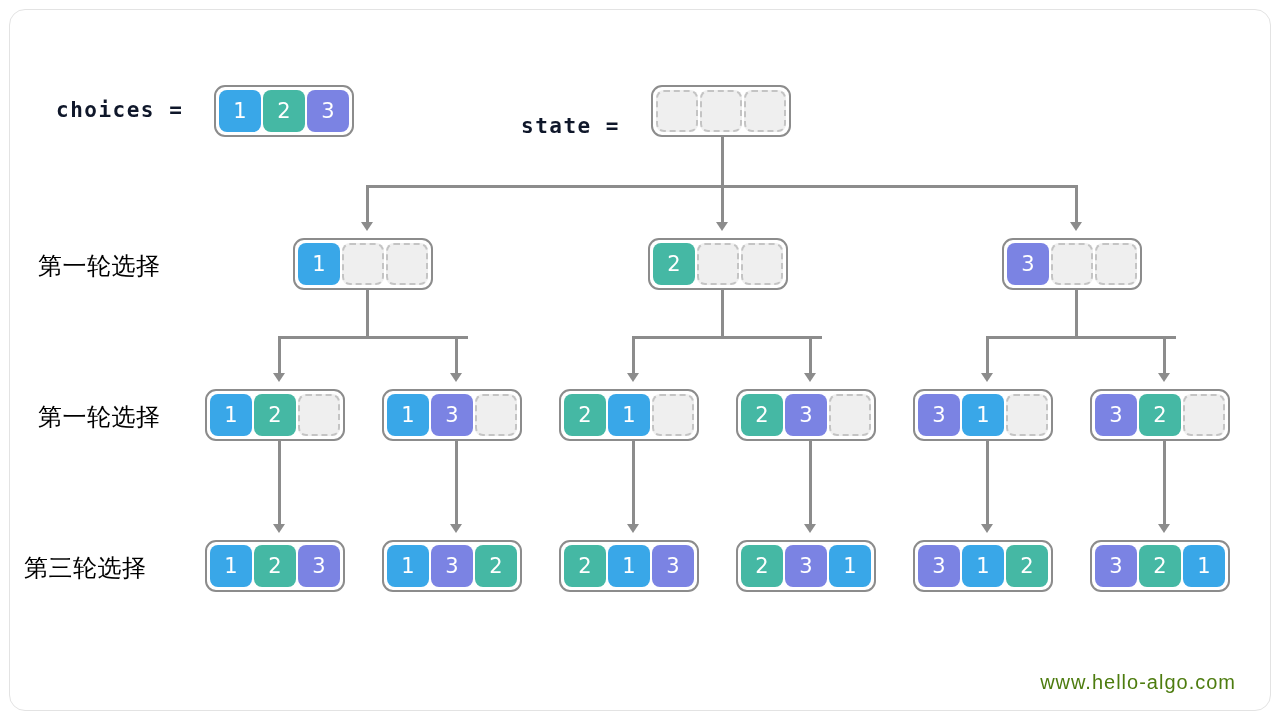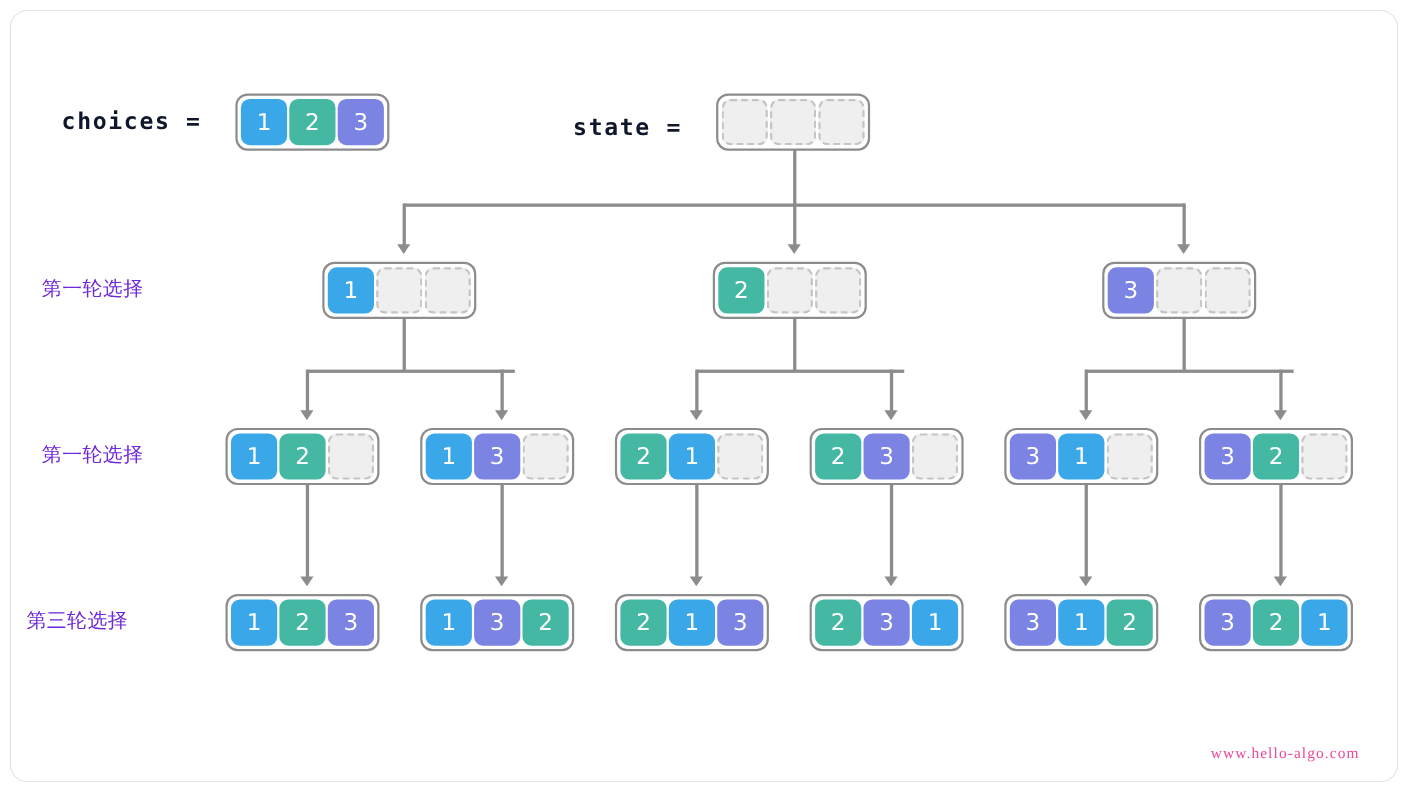--- a/index.html
+++ b/index.html
@@ -35,32 +35,32 @@
     font-family: "DejaVu Sans Mono", "Liberation Mono", monospace;
     font-weight: bold;
     font-size: 21px;
     color: #0f172a;
     letter-spacing: 1.5px;
     white-space: nowrap;
   }
   .row-label {
     position: absolute;
     font-family: "DejaVu Sans", "Liberation Sans", sans-serif;
-    font-size: 18px;
-    color: #6d28d9;
+    font-size: 24px;
+    color: #000000;
     white-space: nowrap;
     letter-spacing: 0.5px;
   }
   .watermark {
     position: absolute;
     right: 44px;
     bottom: 26px;
-    font-family: Liberation Serif, serif;
-    font-size: 14px;
-    color: #ec4899;
+    font-family: Liberation Sans, sans-serif;
+    font-size: 20px;
+    color: #4d7c0f;
     letter-spacing: 1px;
     white-space: nowrap;
   }
 
   
   .arr {
     position: absolute;
     display: flex;
     align-items: center;
     border: 2.5px solid #8c8c8c;
@@ -108,21 +108,21 @@
     border-top: 9px solid #8c8c8c;
   }
 </style>
 </head>
 <body>
 
 <div id="canvas">
   <div class="frame"></div>
 
   <div class="mono-label" style="left:56px; top:98px;">choices  =</div>
-  <div class="mono-label" style="left:521px; top:104px;">state  =</div>
+  <div class="mono-label" style="left:521px; top:114px;">state  =</div>
 
   <div class="arr" id="arr-choices" style="left:214px; top:85px;">
       <div class="cell c1">1</div>
       <div class="cell c2">2</div>
       <div class="cell c3">3</div>
     </div>
   <div class="arr" id="arr-state" style="left:651px; top:85px;">
       <div class="cell empty"></div>
       <div class="cell empty"></div>
       <div class="cell empty"></div>

